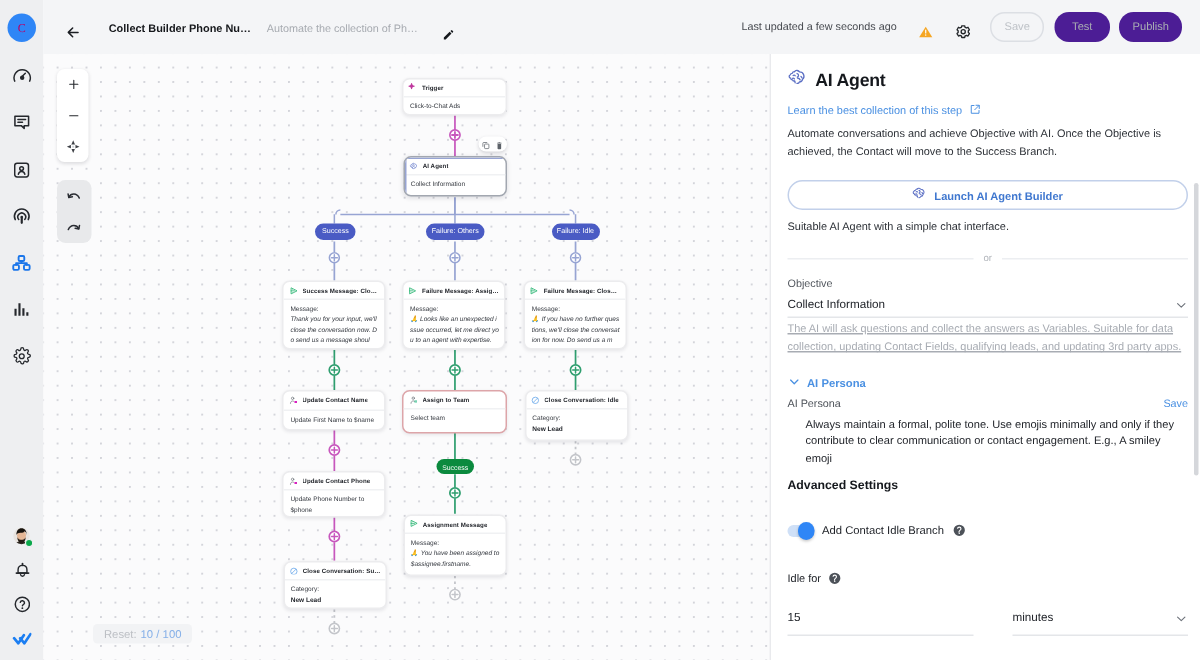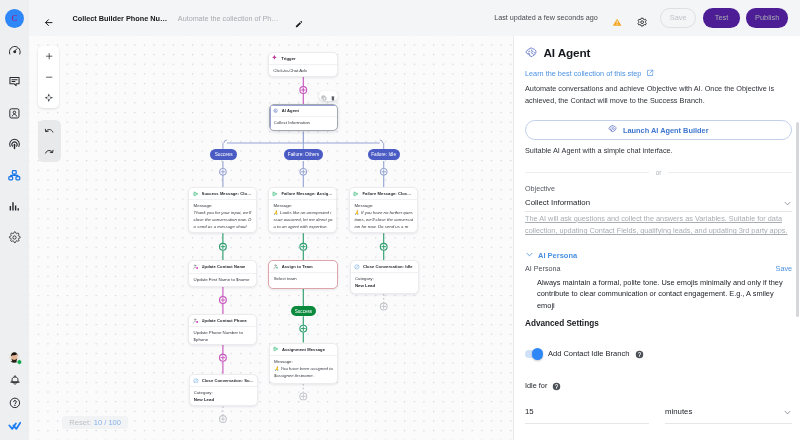--- a/index.html
+++ b/index.html
@@ -148,21 +148,21 @@
   .hr2 { position:absolute; top:267.2px; left:11px; right:8px; border-top:-35px solid #eceef1;}
   .adv { position:absolute; top:284.2px; left:11px; font-size:8.2px; font-weight:bold; color:#15181d;
          line-height:1;}
   .toggle-row { position:absolute; top:309.2px; left:11px; display:flex; align-items:center; gap:6px;}
   .toggle { width:17px; height:8.6px; border-radius:4.3px; background:#cfe0f7; position:relative; flex:none;}
   .toggle .knob { position:absolute; right:-1.4px; top:-1.6px; width:11.8px; height:11.8px;
                   border-radius:50%; background:#2f86f6; box-shadow:0 1px 2px rgba(0,0,0,.22);}
   .toggle-row .t-lbl { font-size:7.5px; color:#21242a; line-height:1;}
   .idle-row { position:absolute; top:341px; left:11px; display:flex; align-items:center; gap:5px;}
   .idle-row .lbl { font-size:7.3px; color:#21242a; line-height:1;}
-  .two { position:absolute; top:371.5px; left:11px; right:8px; display:flex; gap:6px; }
+  .two { position:absolute; top:371.5px; left:11px; right:8px; display:flex; gap:16px; }
   .two .f { border-bottom:1px solid #e4e6e9; padding-bottom:6px; font-size:7.8px; color:#21242a;
             display:flex; align-items:center; line-height:1;}
   .two .f1 { width:124px; margin-right:10px;}
   .two .f2 { flex:1; }
   .two .f2 .chev { margin-left:auto; line-height:0;}
   .scrollbar { position:absolute; right:1.5px; top:86px; width:3px; height:195px;
      background:#d5d7db; border-radius:2px; }
 </style>
 </head>
 <body>

